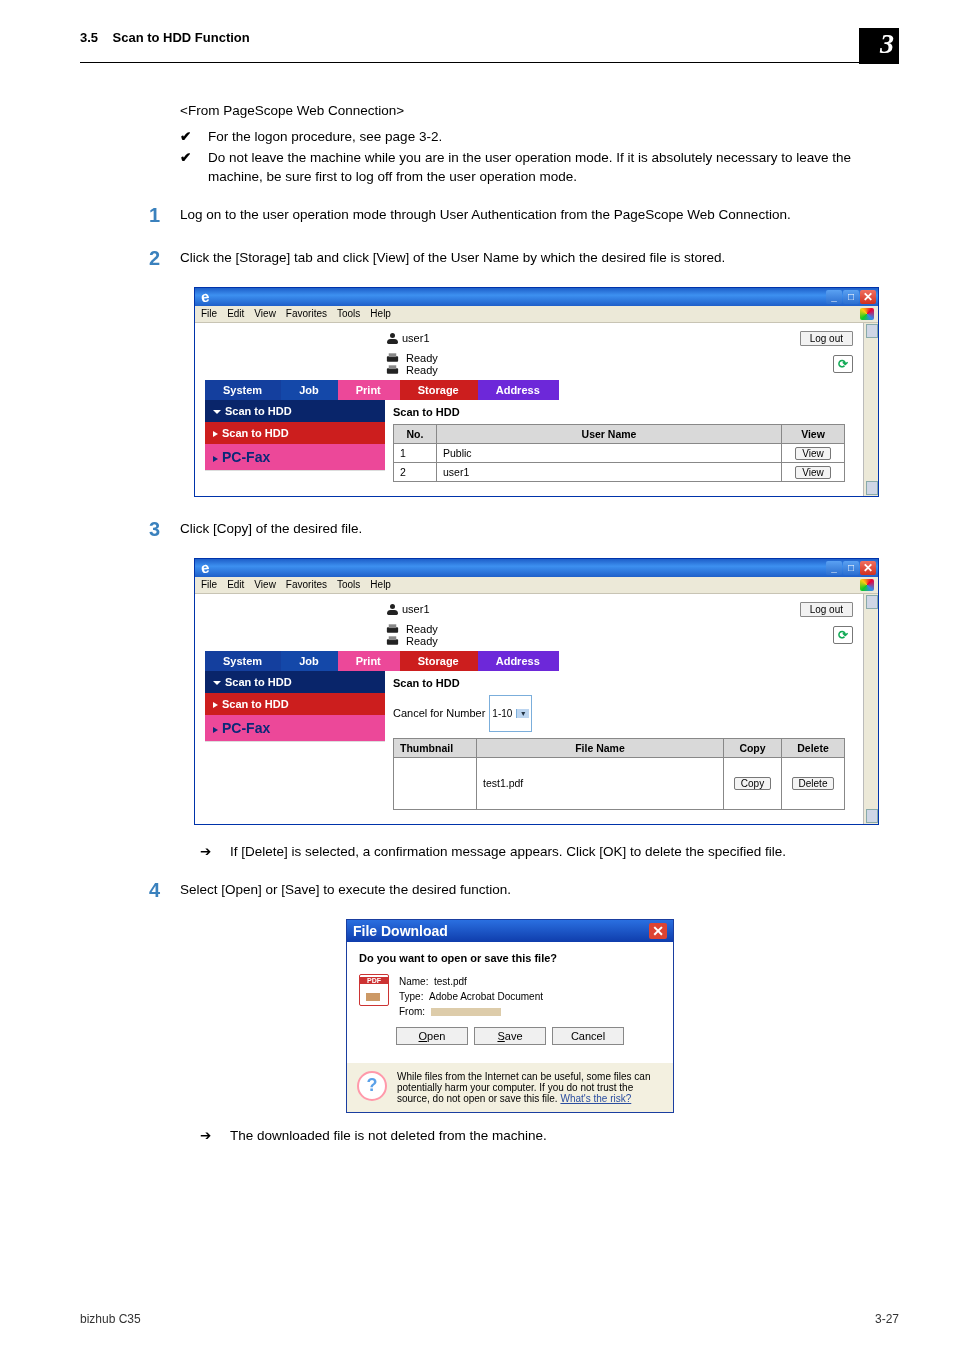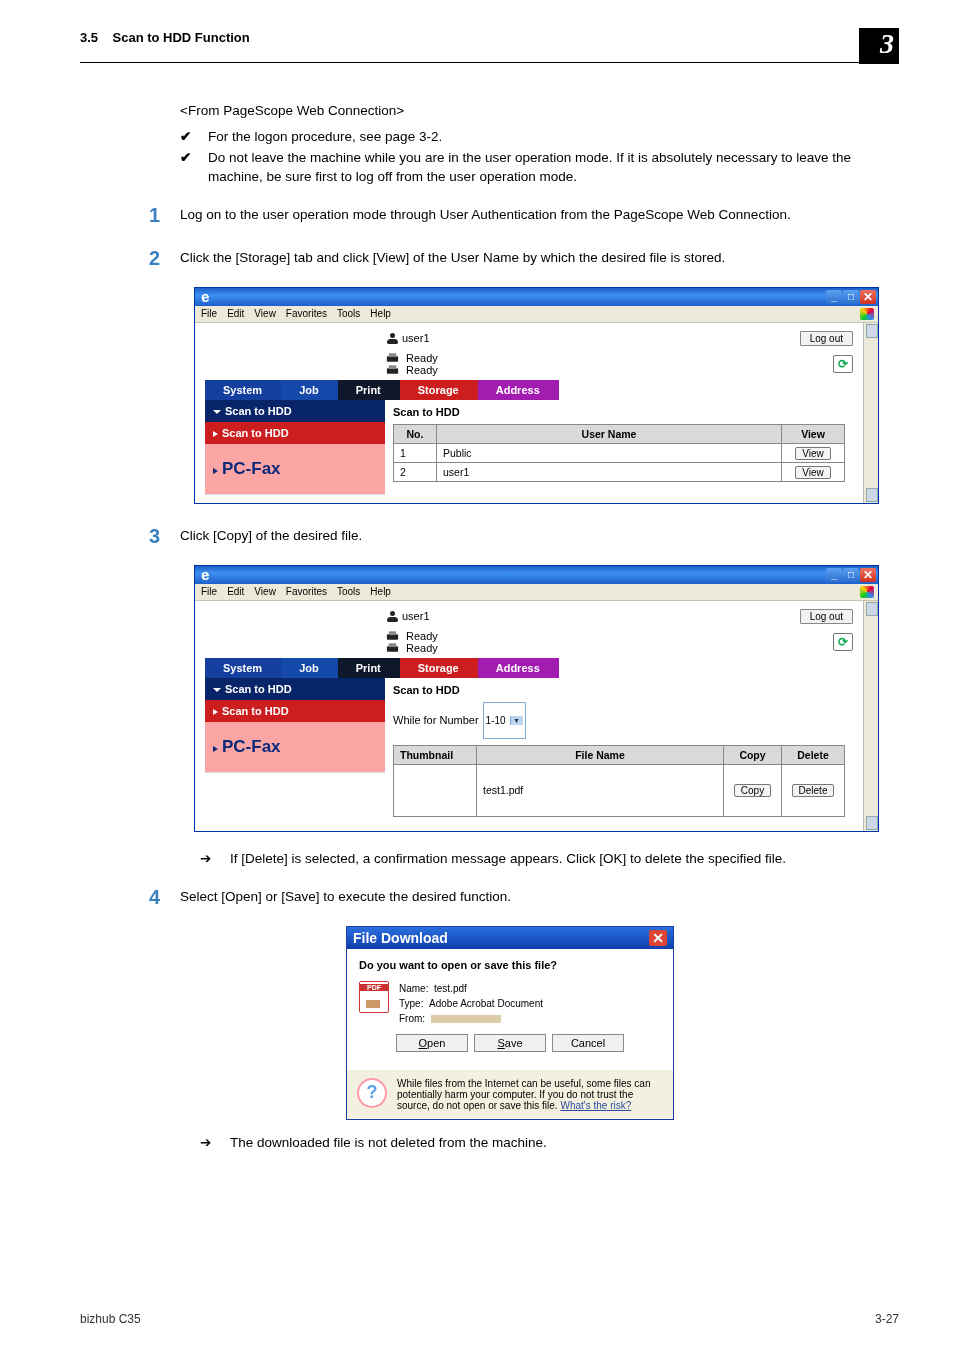--- a/index.html
+++ b/index.html
@@ -153,30 +153,30 @@
   .printer-icon svg{width:100%;height:100%;}
   .right-icon { margin-left:auto; width:18px;height:16px; border:1px solid #777; border-radius:2px;background:#fff;display:flex;align-items:center;justify-content:center; font-size:12px; color:#1a5; font-weight:bold;}
 
   .tabs-row{display:flex; margin-top:2px;}
   .tab{
     padding:4px 18px; font-size:11px; font-weight:bold; color:#fff;
     border-right:1px solid #fff0;
   }
   .tab.system{background:#143f9e;}
   .tab.job{background:#1448a9;}
-  .tab.print{background:#0f172a;}
+  .tab.print{background:#ec4899;}
   .tab.storage{background:#cc1e1e;}
-  .tab.address{background:#a21caf;}
+  .tab.address{background:#6d28d9;}
 
   .main-area{display:flex;}
   .sidebar{ width:180px;}
   .sidebar .sec{ padding:5px 8px; font-weight:bold; color:#fff; font-size:11px;}
   .sidebar .dark{background:#09256a;}
   .sidebar .red{background:#cc1e1e;}
-  .sidebar .plain{ background:#fca5a5; color:#0b2978; padding:15px 8px; font-size:17px; border-bottom:1px solid #ddd;}
+  .sidebar .plain{ background:#ec4899; color:#0b2978; padding:5px 8px; font-size:14px; border-bottom:1px solid #ddd;}
   .sidebar .plain b{color:#0b2978;}
   .caret{display:inline-block; width:0;height:0;border-top:4px solid #fff;border-left:4px solid transparent;border-right:4px solid transparent;margin-right:4px;vertical-align:1px;}
   .caret-r{display:inline-block; width:0;height:0;border-left:5px solid #fff;border-top:3px solid transparent;border-bottom:3px solid transparent;margin-right:4px;vertical-align:0px;}
   .caret-rb{border-left-color:#0b2978;}
 
   .panel{ flex:1; padding: 6px 8px; }
   .panel h5{margin:0 0 6px 0; font-size:11px; font-weight:bold;}
 
   table.list { border-collapse:collapse; width:100%; font-size:10.5px;}
   table.list th, table.list td { border:1px solid #888; padding:3px 6px; background:#fff;}
@@ -415,21 +415,21 @@
           </div>
           <div class="main-area">
             <div class="sidebar">
               <div class="sec dark"><span class="caret"></span><span>Scan to HDD</span></div>
               <div class="sec red"><span class="caret-r"></span><span>Scan to HDD</span></div>
               <div class="plain"><span class="caret-r caret-rb"></span><b>PC-Fax</b></div>
             </div>
             <div class="panel">
               <h5>Scan to HDD</h5>
               <div class="search-line">
-                <span>While for Number</span>
+                <span>Cancel for Number</span>
                 <span class="select">
                   <span>1-10</span>
                     <span class="dd">▾</span>
                 </span>
               </div>
               <table class="list">
                 <tbody>
                     <tr>
                   <th style="width:70px;text-align:left;">Thumbnail</th>
                   <th style="">File Name</th>

